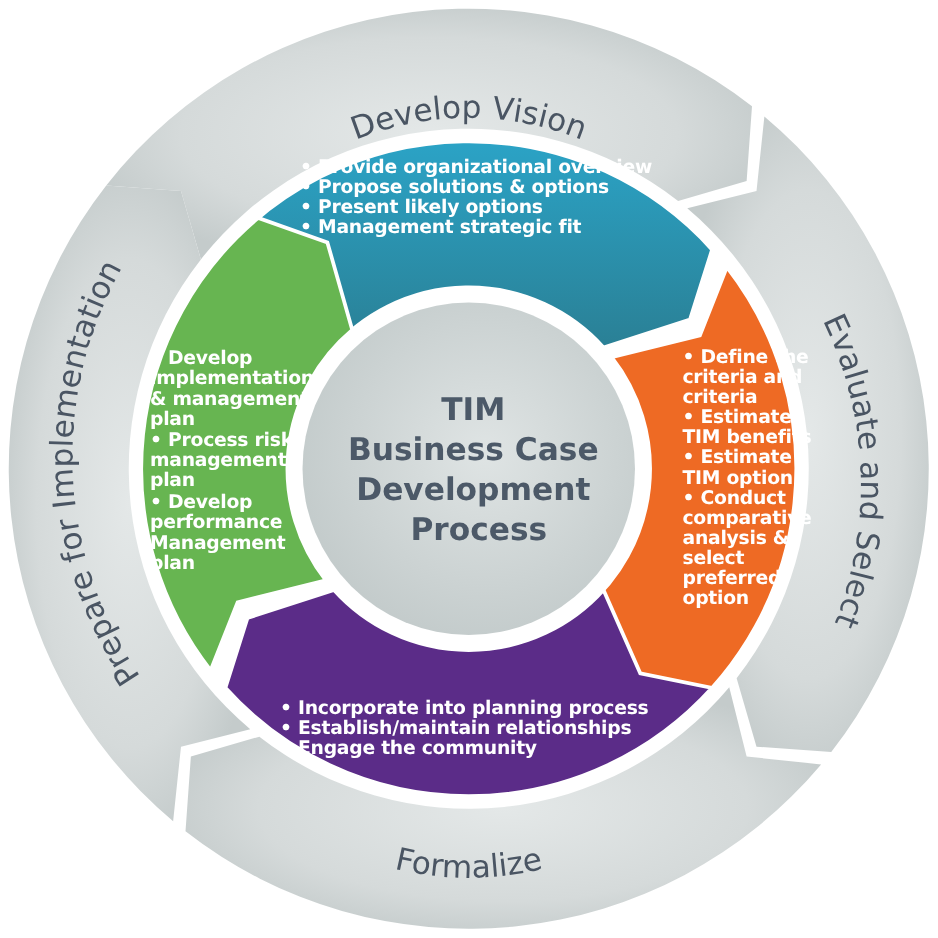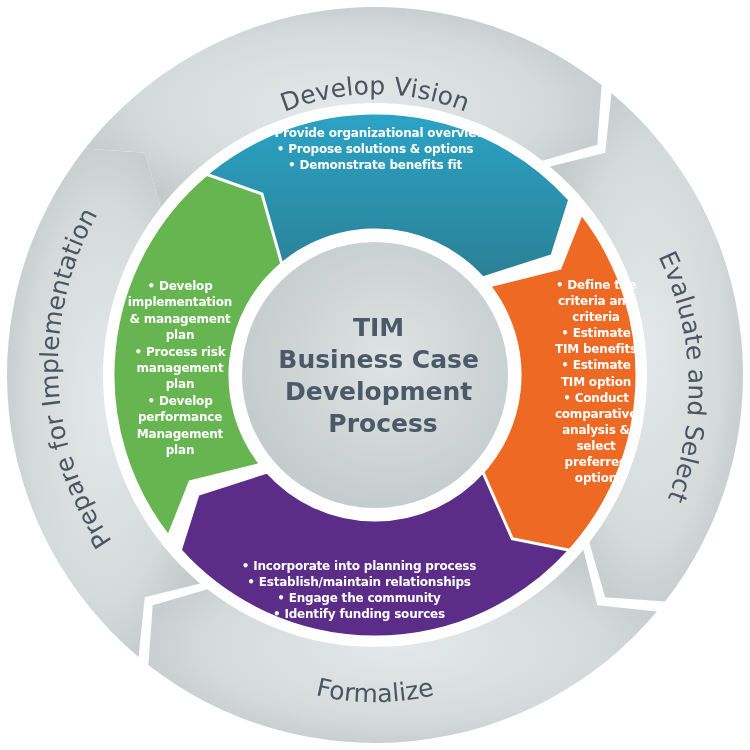--- a/index.html
+++ b/index.html
@@ -1,20 +1,20 @@
 <!DOCTYPE html>
 <html><head>
   <meta charset="utf-8">
   <style>
     html, body { margin: 0; padding: 0; background: #ffffff; }
     body { width: 750px; height: 750px; overflow: hidden; position: relative; font-family: "Liberation Sans", "DejaVu Sans", sans-serif; }
     #diagram { position: absolute; left: 0; top: 0; width: 750px; height: 750px; }
     .ring-label { font-family: "DejaVu Sans", sans-serif; font-size: 25px; fill: #4a5563; }
     .center-title { font-family: "DejaVu Sans", sans-serif; font-weight: bold; font-size: 25px; fill: #4c5968; }
-    .seg-text { position: absolute; color: #ffffff; font-family: "DejaVu Sans", sans-serif; font-size: 12px; line-height: 16px; text-align: center; font-weight: 600; letter-spacing: -0.2px; }
+    .seg-text { position: absolute; color: #ffffff; font-family: "DejaVu Sans", sans-serif; font-size: 15px; line-height: 16px; font-weight: 600; letter-spacing: -0.2px; }
     .seg-text .line { display: block; white-space: nowrap; }
     #vision-text { left: 240px; top: 125px; width: 270px; }
     #evaluate-text { left: 546px; top: 277px; width: 100px; line-height: 16.1px; }
     #prepare-text { left: 120px; top: 278px; width: 120px; line-height: 16.4px; }
     #formalize-text { left: 224px; top: 558px; width: 270px; }
   </style>
 </head>
 <body>
 
 <svg id="diagram" viewBox="0 0 750 750" xmlns="http://www.w3.org/2000/svg">
@@ -72,42 +72,42 @@
     <textPath href="#arc-bottom" startOffset="50%" text-anchor="middle">Formalize</textPath>
   </text>
   <text class="ring-label">
     <textPath href="#arc-left" startOffset="50%" text-anchor="middle">Prepare for Implementation</textPath>
   </text>
 </svg>
 
 <div class="seg-text" id="vision-text">
     <span class="line">• Provide organizational overview</span>
     <span class="line">• Propose solutions &amp; options</span>
-    <span class="line">• Demonstrate benefits fit</span>
+    <span class="line">• Present likely options</span>
+    <span class="line">• Management strategic fit</span>
   </div>
 <div class="seg-text" id="evaluate-text">
     <span class="line">• Define the</span>
     <span class="line">criteria and</span>
     <span class="line">criteria</span>
     <span class="line">• Estimate</span>
     <span class="line">TIM benefits</span>
     <span class="line">• Estimate</span>
     <span class="line">TIM option</span>
     <span class="line">• Conduct</span>
     <span class="line">comparative</span>
     <span class="line">analysis &amp;</span>
     <span class="line">select</span>
     <span class="line">preferred</span>
     <span class="line">option</span>
   </div>
 <div class="seg-text" id="formalize-text">
     <span class="line">• Incorporate into planning process</span>
     <span class="line">• Establish/maintain relationships</span>
     <span class="line">• Engage the community</span>
-    <span class="line">• Identify funding sources</span>
   </div>
 <div class="seg-text" id="prepare-text">
     <span class="line">• Develop</span>
     <span class="line">implementation</span>
     <span class="line">&amp; management</span>
     <span class="line">plan</span>
     <span class="line">• Process risk</span>
     <span class="line">management</span>
     <span class="line">plan</span>
     <span class="line">• Develop</span>

